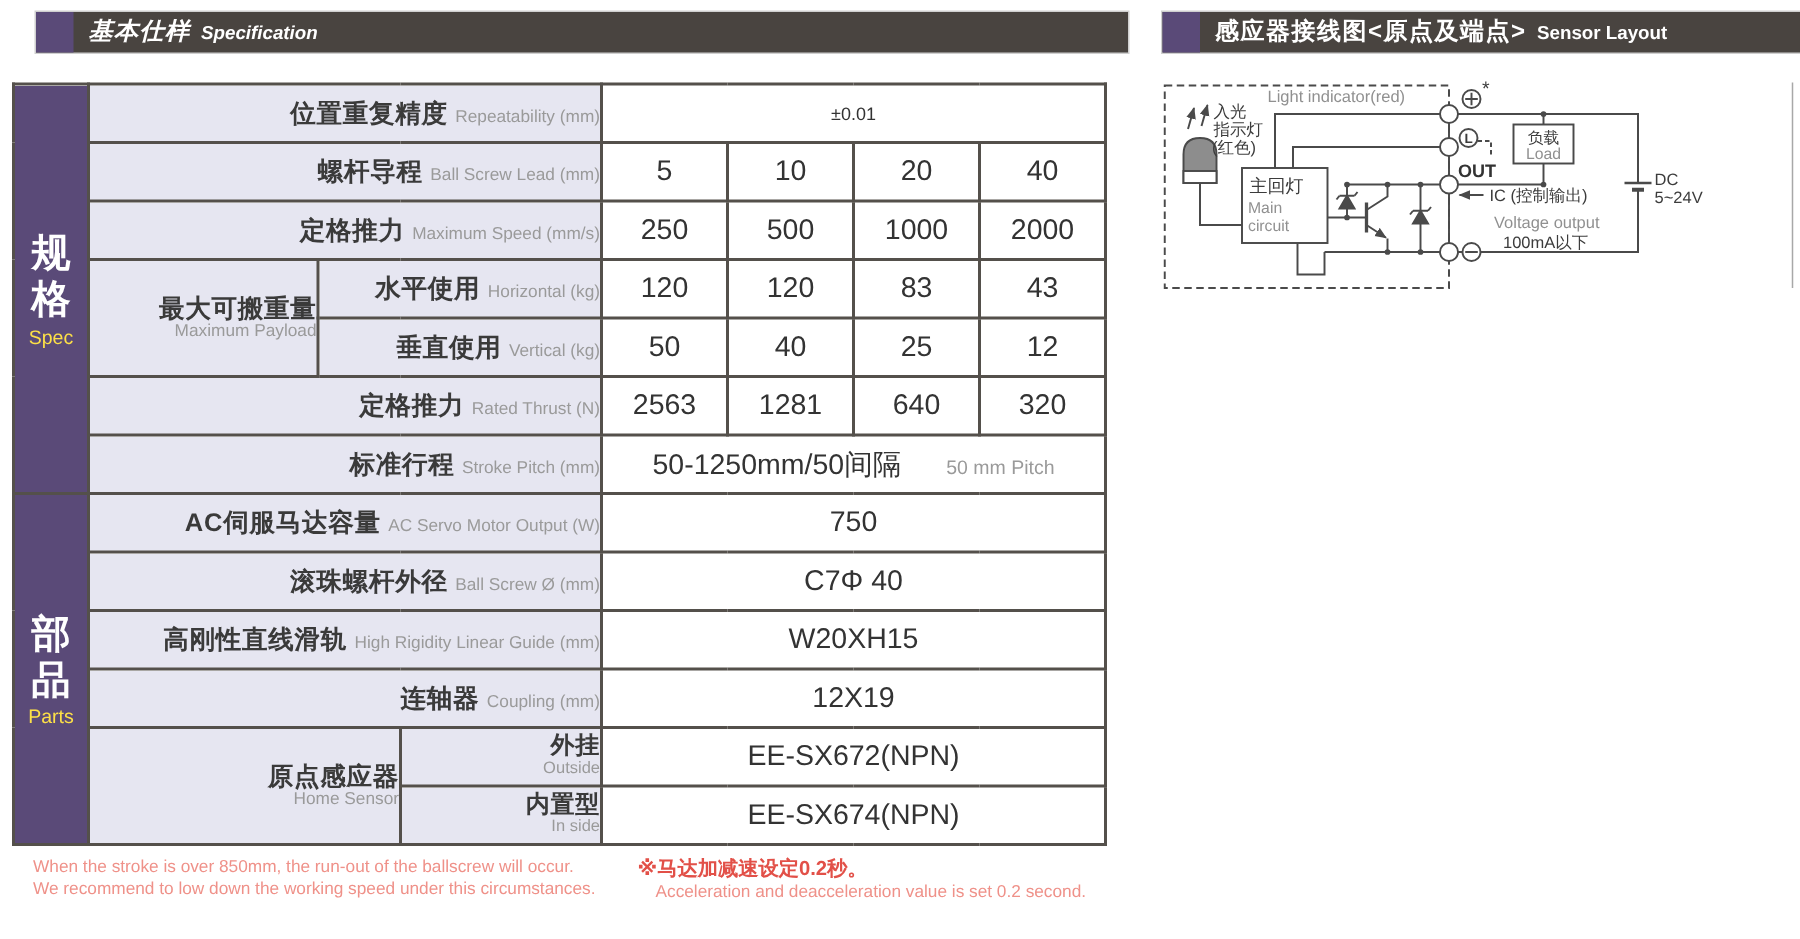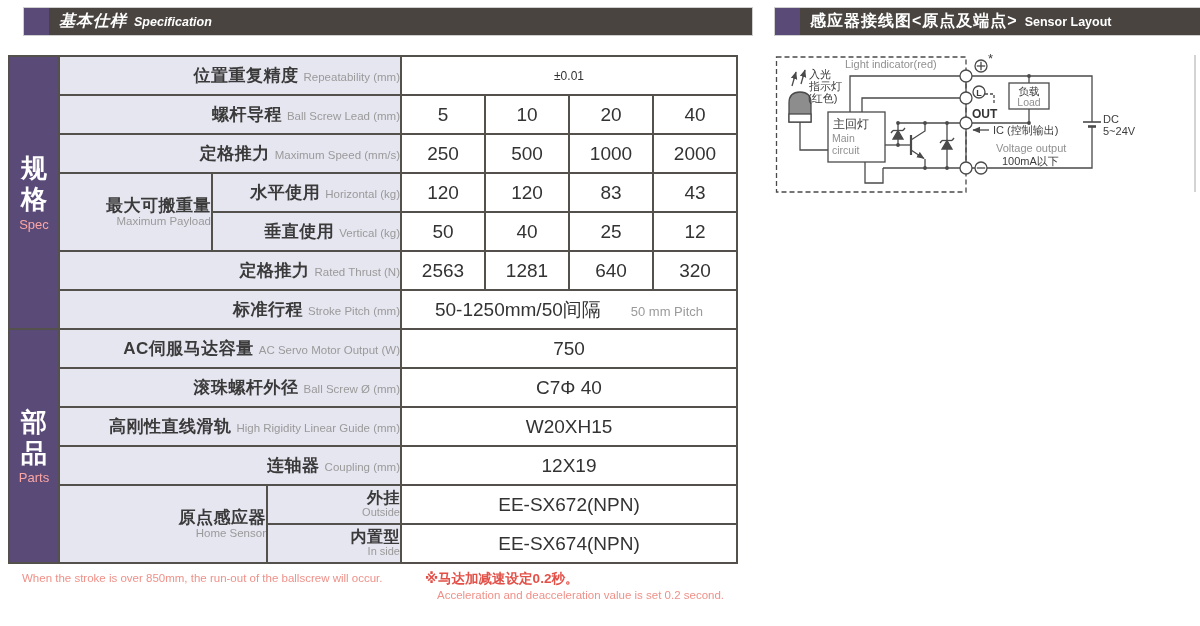--- a/index.html
+++ b/index.html
@@ -25,21 +25,21 @@
   .en{font-size:11.5px;color:#9a9a9a;margin-left:5px;font-weight:400;}
   td.lab2 .zh{display:block;line-height:1.15;}
   td.lab2 .en{display:block;margin-left:0;line-height:1.1;}
   td.lab2 .zh.sm{font-size:16px;line-height:1.05;}
   td.lab2 .en.sm{font-size:11px;line-height:1.05;}
   td.val{background:#fff;text-align:center;font-size:19px;color:#333;font-weight:500;}
   td.val.big{font-size:12px;}
   .stroke-en{font-size:13px;color:#9a9a9a;margin-left:6px;font-weight:400;padding-left:24px;}
   td.side{background:#5a4a78;text-align:center;vertical-align:middle;}
   .side-zh{color:#fff;font-size:26px;font-weight:700;width:1.1em;margin:0 auto;word-break:break-all;line-height:1.18;text-align:center;}
-  .side-en{color:#fca5a5;font-size:13px;margin-top:2px;}
+  .side-en{color:#fde047;font-size:13px;margin-top:2px;}
 
   
   .note{position:absolute;top:571px;}
   #note1{left:10px;}
   #note2{left:425px;}
   .nzh{color:#e25048;font-size:13.5px;font-weight:700;line-height:1.25;}
   .nen{color:#ef9189;font-size:11.5px;padding-left:12px;line-height:1.3;}
 
   
   #sensor-diagram{position:absolute;left:775px;top:45px;}
@@ -185,20 +185,21 @@
         <span class="zh sm">内置型</span>
         <span class="en sm">In side</span>
       </td>
       <td class="val" colspan="4">EE-SX674(NPN)</td>
     </tr>
   </tbody>
     </table>
 
   <div class="note" id="note1">
     <div class="nen">When the stroke is over 850mm, the run-out of the ballscrew will occur.</div>
+    <div class="nen">We recommend to low down the working speed under this circumstances.</div>
   </div>
   <div class="note" id="note2">
     <div class="nzh">※马达加减速设定0.2秒。</div>
     <div class="nen">Acceleration and deacceleration value is set 0.2 second.</div>
   </div>
 
   <svg id="sensor-diagram" width="425" height="158" viewBox="0 0 425 158">
     <defs>
       <marker id="ah" markerWidth="7" markerHeight="6" refX="5.5" refY="2.5" orient="auto">
         <path d="M0,0 L6,2.5 L0,5 Z" fill="#4a4a4a"></path>

